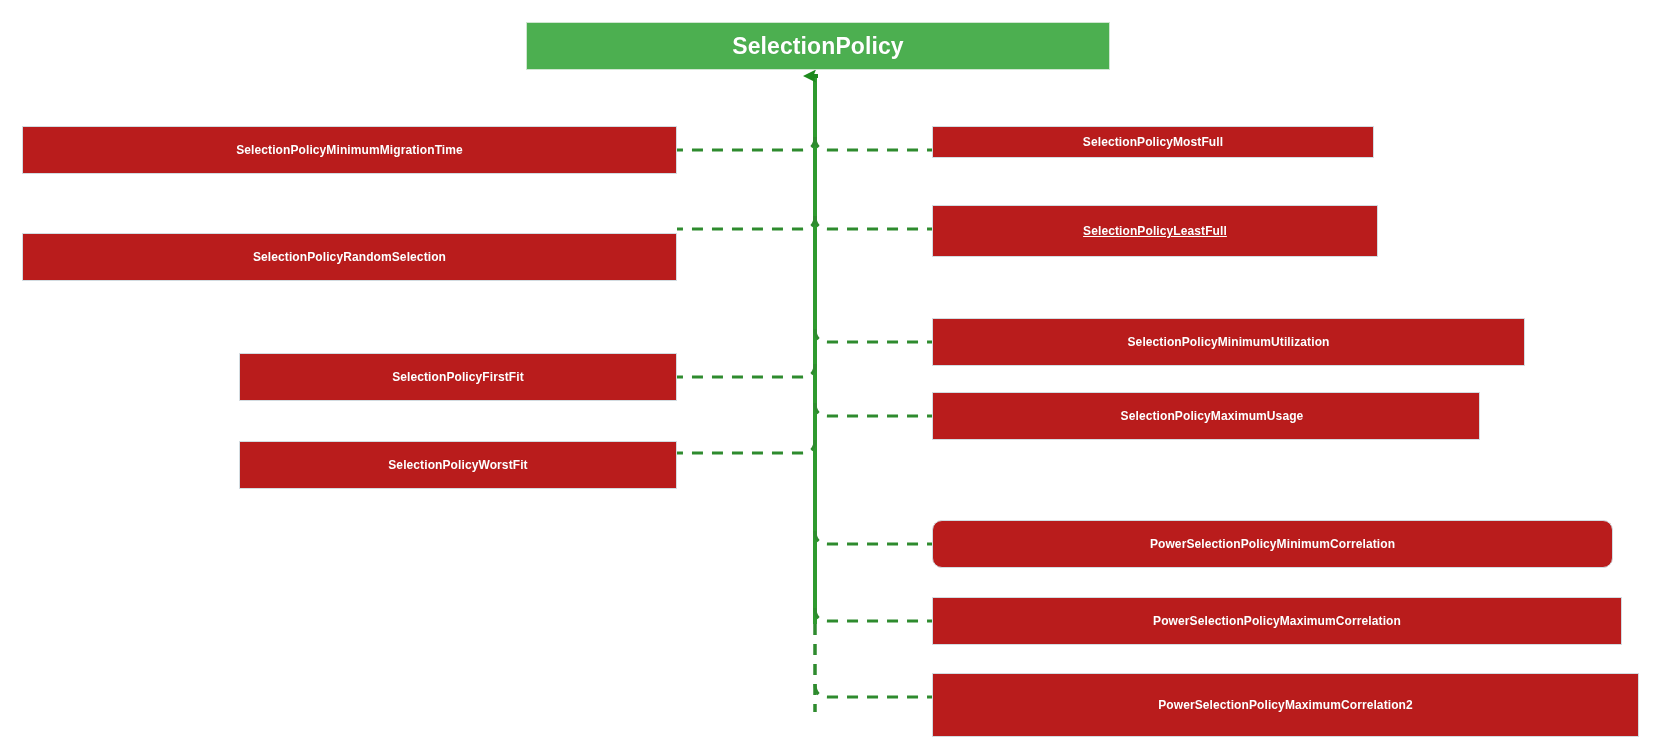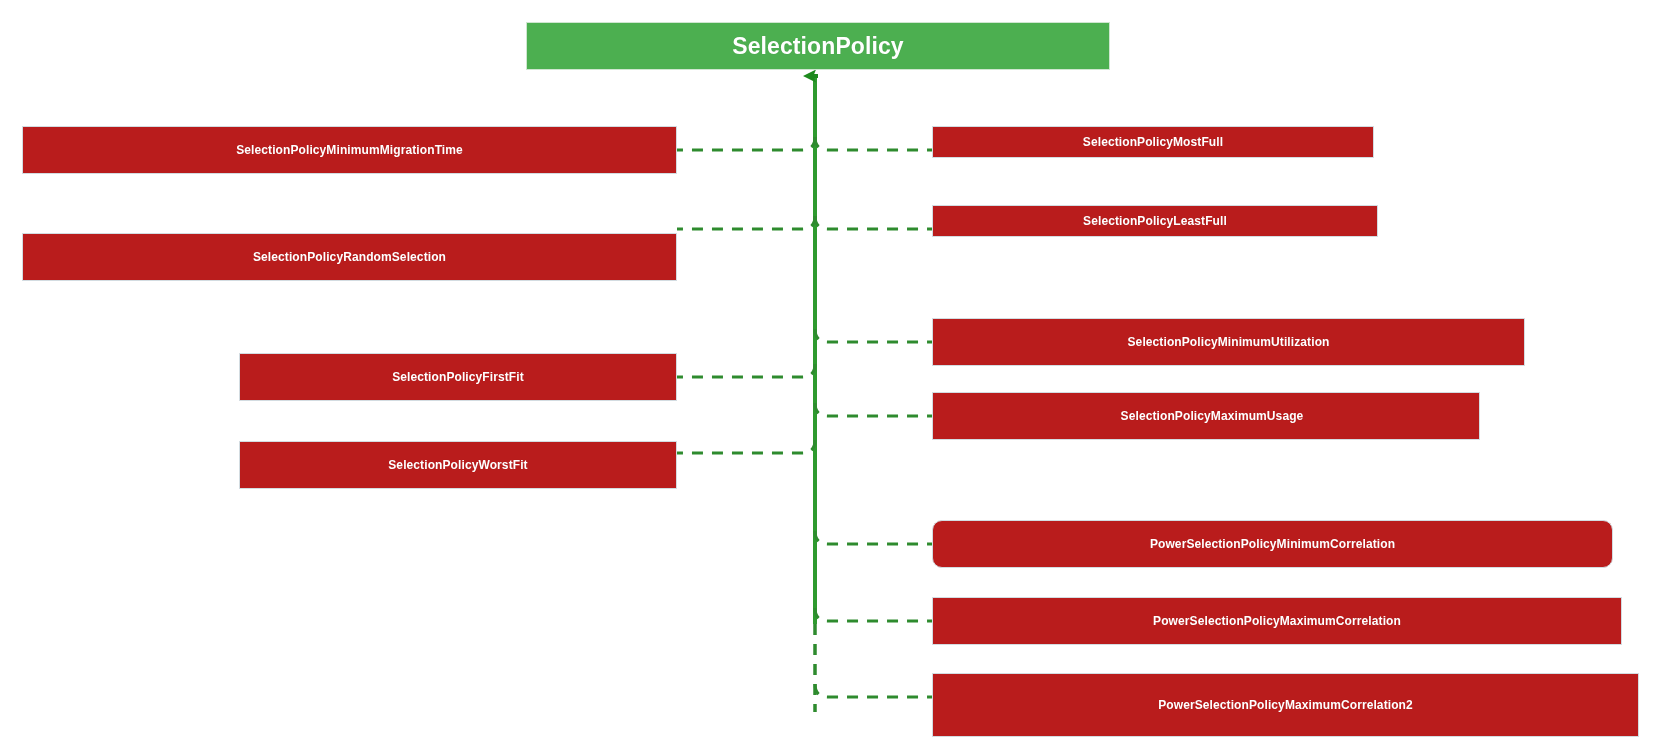--- a/index.html
+++ b/index.html
@@ -96,21 +96,21 @@
       </div>
       <div class="node node-sub" style="left: 239px; top: 353px; width: 438px; height: 48px;">
         <span class="node-label">SelectionPolicyFirstFit</span>
       </div>
       <div class="node node-sub" style="left: 239px; top: 441px; width: 438px; height: 48px;">
         <span class="node-label">SelectionPolicyWorstFit</span>
       </div>
       <div class="node node-sub" style="left: 932px; top: 126px; width: 442px; height: 32px;">
         <span class="node-label">SelectionPolicyMostFull</span>
       </div>
-      <div class="node node-sub" style="left: 932px; top: 205px; width: 446px; height: 32px;">
+      <div class="node node-sub" style="left: 932px; top: 205px; width: 446px; height: 52px; text-decoration: underline;">
         <span class="node-label">SelectionPolicyLeastFull</span>
       </div>
       <div class="node node-sub" style="left: 932px; top: 318px; width: 593px; height: 48px;">
         <span class="node-label">SelectionPolicyMinimumUtilization</span>
       </div>
       <div class="node node-sub" style="left: 932px; top: 392px; width: 548px; height: 48px; padding-left: 12px;">
         <span class="node-label">SelectionPolicyMaximumUsage</span>
       </div>
       <div class="node node-sub" style="left: 932px; top: 520px; width: 681px; height: 48px; border-radius: 10px;">
         <span class="node-label">PowerSelectionPolicyMinimumCorrelation</span>

